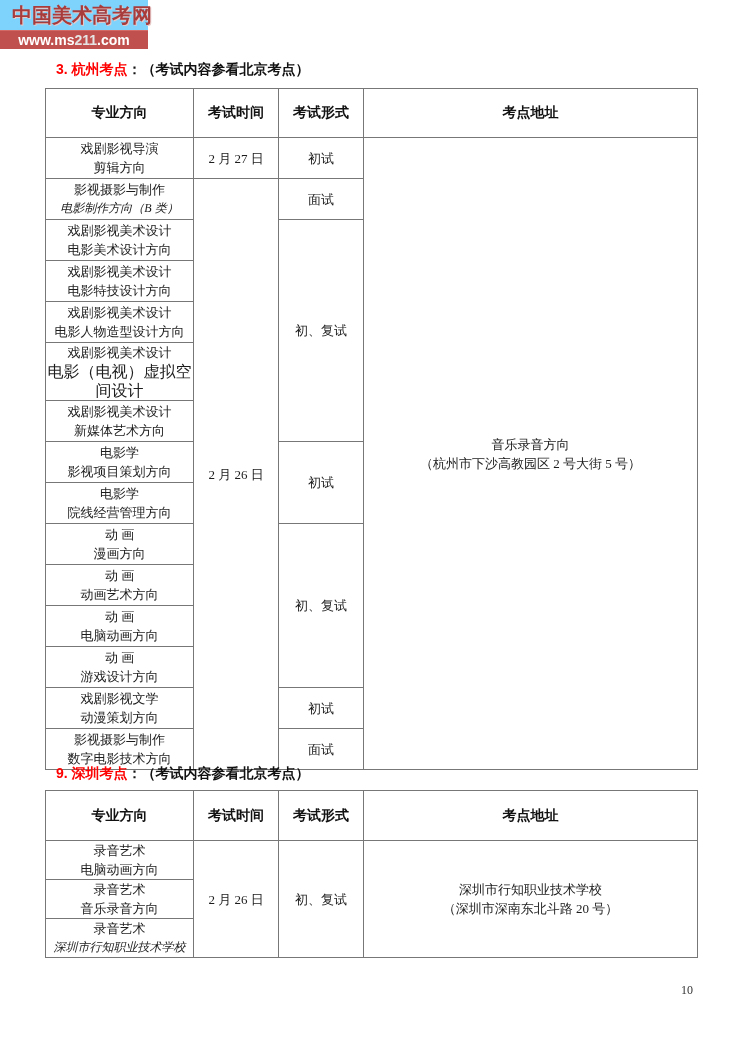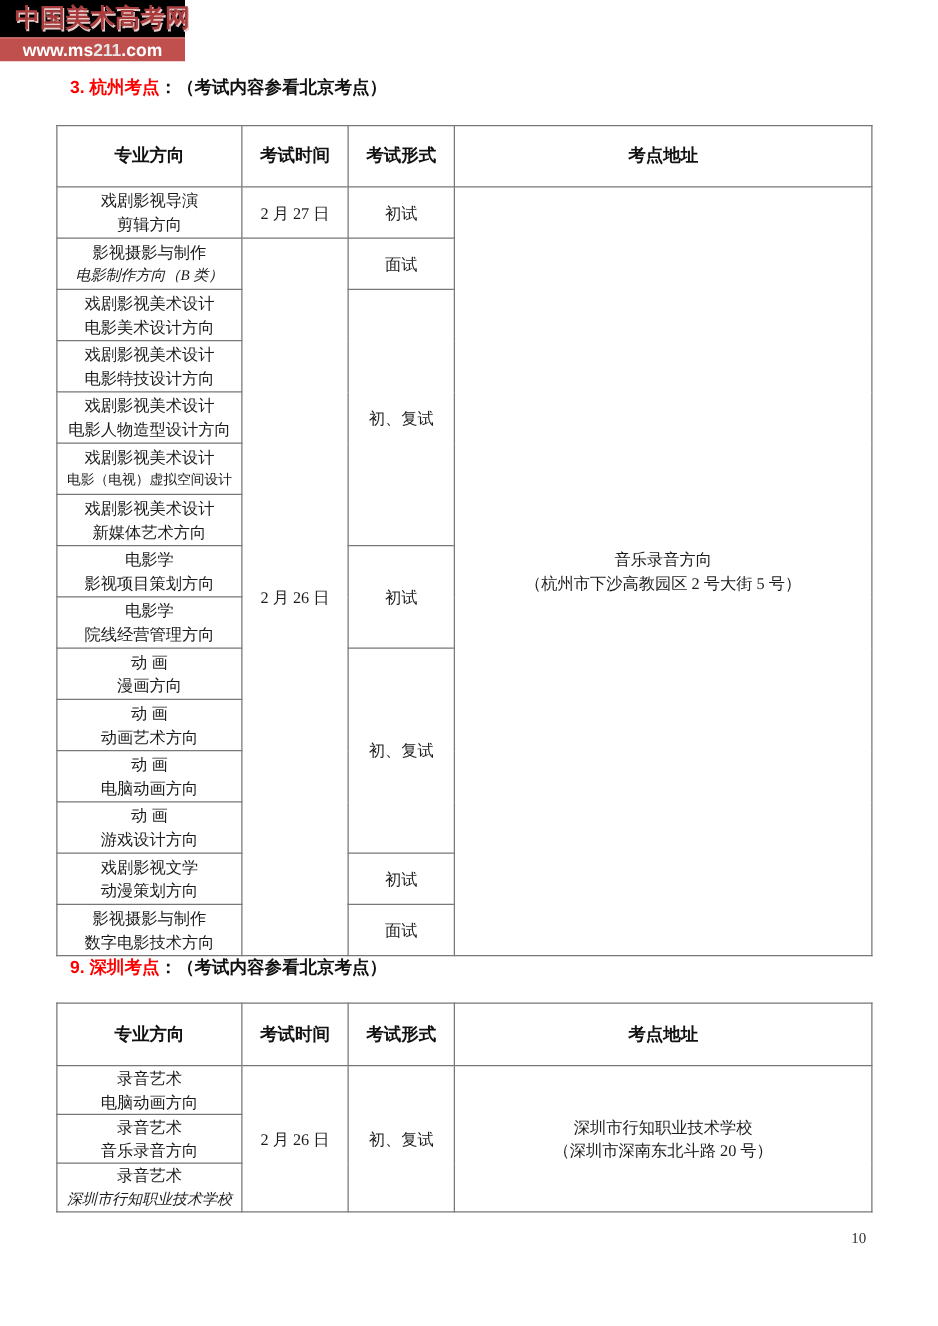--- a/index.html
+++ b/index.html
@@ -1,56 +1,56 @@
 <!DOCTYPE html>
 <html><head>
 <meta charset="utf-8">
 <style>
   html,body{margin:0;padding:0;background:#fff;}
   #page{position:relative;width:750px;height:1061px;background:#ffffff;overflow:hidden;
         font-family:"Liberation Serif","DejaVu Serif",serif;color:#1c1c1c;}
 
   
   .logo{position:absolute;left:0;top:0;width:148px;cursor:pointer;}
-  .logo-title{height:30px;line-height:30px;text-align:right;background:#000000;
+  .logo-title{height:30px;line-height:30px;text-align:right;background:#7dd3fc;
               font-family:"Liberation Sans","DejaVu Sans",sans-serif;
               font-weight:bold;font-size:20px;letter-spacing:0px;color:#a83c3c;
               text-shadow:1px 1px 0 #e8c9c9;white-space:nowrap;padding-left:12px;}
   .logo-bar{height:18px;line-height:18px;text-align:center;background:#c0504d;
             border-top:1px solid #d46a66;
             font-family:"Liberation Sans","DejaVu Sans",sans-serif;
             font-weight:bold;font-size:14px;color:#ffffff;white-space:nowrap;}
   .logo-bar .hl{color:#e5e5e5;}
 
   
   .sec-head{position:absolute;left:56px;
             font-family:Liberation Sans, sans-serif;
             font-weight:bold;font-size:14px;color:#111;white-space:nowrap;}
   .sec-head .red{color:#fe0000;}
   #sec-hangzhou{top:61px;}
   #sec-shenzhen{top:765px;}
 
   
   table.exam{position:absolute;left:45px;border-collapse:collapse;table-layout:fixed;
-             width:652px;background:#fff;margin-top:12px;}
+             width:652px;background:#fff;}
   #table-hangzhou{top:88px;}
   #table-shenzhen{top:790px;}
   table.exam th,table.exam td{border:1px solid #777;padding:0;text-align:center;
              vertical-align:middle;overflow:hidden;}
   table.exam th{font-family:"Liberation Sans","DejaVu Sans",sans-serif;
              font-weight:bold;font-size:14px;color:#111;}
   #table-hangzhou th{height:48px;}
   #table-shenzhen th{height:49px;}
   #table-hangzhou td{height:40px;}
   #table-shenzhen td{height:38px;}
   table.exam td{font-size:13px;line-height:19px;}
   table.exam td div{line-height:19px;}
   td.addr div{line-height:23px;}
   .fs12{font-size:12px;font-style:italic;}
-  .fs11{font-size:11px;text-align:center;}
+  .fs11{font-size:16px;text-align:center;}
 
   
   .page-num{position:absolute;left:681px;top:983px;font-size:12px;color:#333;
             font-family:"Liberation Serif","DejaVu Serif",serif;}
 </style>
 </head>
 <body>
 
 <div id="page">
 

